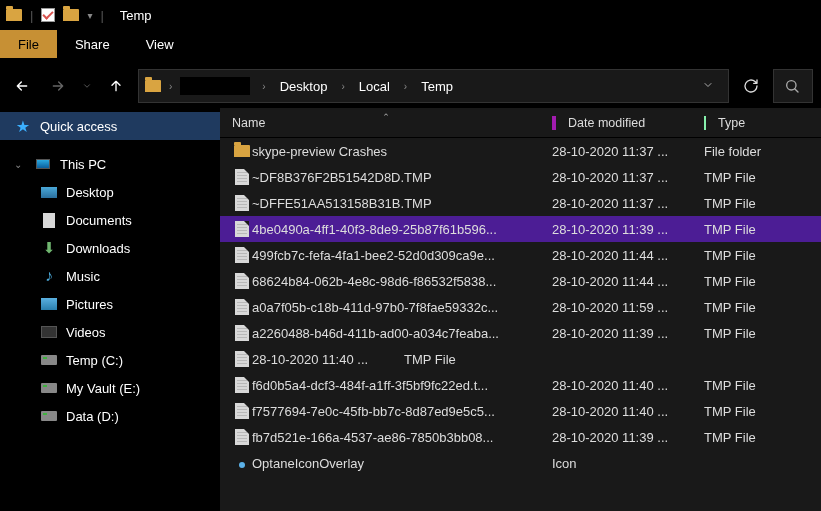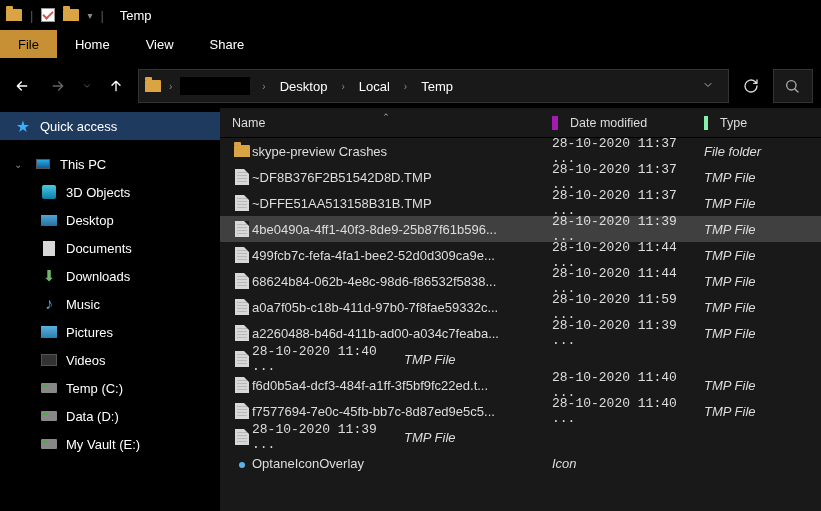--- a/index.html
+++ b/index.html
@@ -52,31 +52,31 @@
   .pc-icon { width:14px; height:10px; background:linear-gradient(#2aa9e0,#0a5f9e); border:1px solid #555; display:inline-block; }
   .drive-icon { width:16px; height:10px; background:#888; border-radius:1px; display:inline-block; position:relative; }
   .drive-icon::after { content:""; position:absolute; top:2px; left:2px; width:4px; height:2px; background:#3fb23f; }
   
   
   .content { flex: 1; background: #191919; display: flex; flex-direction: column; }
   
   .columns { display: flex; height: 30px; align-items: center; border-bottom: 1px solid #000; font-size: 12.5px; color: #ddd; }
   .col { padding-left: 12px; position: relative; }
   .col.name { width: 332px; }
-  .col.date { width: 152px; border-left: 6px solid #a21caf; }
-  .col.type { flex: 1; border-left: 4px solid #86efac; }
+  .col.date { width: 152px; border-left: 4px solid #a21caf; }
+  .col.type { flex: 1; border-left: 2px solid #86efac; }
   .col .sort { position: absolute; left: 50%; top: -4px; transform: translateX(-50%); color: #aaa; font-size: 9px; }
   
   .file-list { flex: 1; overflow: hidden; }
   .file-row { display: flex; align-items: center; height: 26px; padding-left: 12px; color: #ddd; cursor: pointer; }
-  .file-row.selected { background: #404040; }
+  .file-row.selected { background: #4c1d95; }
   .file-row .fi { width: 20px; display: flex; align-items: center; justify-content: center; }
   .file-row .fname { width: 300px; white-space: nowrap; overflow: hidden; text-overflow: ellipsis; padding-right: 8px; }
-  .file-row .fdate { width: 152px; font-family: Liberation Mono, monospace; }
-  .file-row .ftype { flex: 1; font-style: italic; }
+  .file-row .fdate { width: 152px; }
+  .file-row .ftype { flex: 1; }
   
   .file-icon { width:14px; height:16px; background:#d8d8d8; display:inline-block; position:relative; }
   .file-icon::after { content:""; position:absolute; top:0; right:0; width:5px; height:5px; background:#191919; clip-path: polygon(100% 0, 0 0, 100% 100%); }
   .file-icon::before { content:""; position:absolute; top:3px; left:2px; width:10px; height:10px; background:repeating-linear-gradient(#888 0 1px, transparent 1px 3px); opacity:.4; }
   .dot-icon { width:6px; height:6px; background:#5bb1e8; border-radius:50%; display:inline-block; margin-top:4px;}
   
   svg { fill: none; stroke: currentColor; stroke-width: 2; stroke-linecap: round; stroke-linejoin: round; }
 </style>
 </head>
 <body>
@@ -86,23 +86,22 @@
   <span class="pipe">|</span>
   <span class="check-icon"></span>
   <span class="folder-glyph" style="margin-left:4px"></span>
   <span style="color:#888;margin-left:4px;font-size:10px">▾</span>
   <span class="pipe">|</span>
   <span class="title-text">Temp</span>
 </div>
 
 <div class="ribbon">
   <div class="tab file">File</div>
-  <div class="tab">Home</div>
+  <div class="tab">Share</div>
   <div class="tab">View</div>
-  <div class="tab">Share</div>
 </div>
 
 <div class="nav-row">
   <div class="nav-btn">
     <svg viewBox="0 0 24 24">
         <path d="M19 12H5M11 18l-6-6 6-6"></path>
       </svg>
   </div>
   <div class="nav-btn dim">
     <svg viewBox="0 0 24 24">
@@ -173,26 +172,20 @@
       <div class="nav-item">
         <span class="exp">⌄</span>
         <span class="icon">
             <span class="pc-icon"></span>
           </span>
         <span>This PC</span>
       </div>
       <div id="nav-items">
           <div class="nav-item sub">
             <span class="icon">
-              <span style="width:14px;height:14px;background:linear-gradient(#4ec8e0,#0a7fa8);display:inline-block;border-radius:2px"></span>
-            </span>
-            <span>3D Objects</span>
-          </div>
-          <div class="nav-item sub">
-            <span class="icon">
               <span style="width:16px;height:11px;background:linear-gradient(#4aa8d8,#2a6f9e);display:inline-block"></span>
             </span>
             <span>Desktop</span>
           </div>
           <div class="nav-item sub">
             <span class="icon">
               <span style="width:12px;height:15px;background:#d8d8d8;display:inline-block"></span>
             </span>
             <span>Documents</span>
           </div>
@@ -223,27 +216,27 @@
           <div class="nav-item sub">
             <span class="icon">
               <span class="drive-icon"></span>
             </span>
             <span>Temp (C:)</span>
           </div>
           <div class="nav-item sub">
             <span class="icon">
               <span class="drive-icon"></span>
             </span>
+            <span>My Vault (E:)</span>
+          </div>
+          <div class="nav-item sub">
+            <span class="icon">
+              <span class="drive-icon"></span>
+            </span>
             <span>Data (D:)</span>
-          </div>
-          <div class="nav-item sub">
-            <span class="icon">
-              <span class="drive-icon"></span>
-            </span>
-            <span>My Vault (E:)</span>
           </div>
         </div>
     </div>
   </div>
 
   <div class="content">
     <div class="columns">
       <div class="col name">
         <span class="sort">⌃</span>
         <span>Name</span>
@@ -336,20 +329,21 @@
             <span class="file-icon"></span>
           </span>
           <span class="fname">f7577694-7e0c-45fb-bb7c-8d87ed9e5c5...</span>
           <span class="fdate">28-10-2020 11:40 ...</span>
           <span class="ftype">TMP File</span>
         </div>
         <div class="file-row">
           <span class="fi">
             <span class="file-icon"></span>
           </span>
+          <span class="fname">fb7d521e-166a-4537-ae86-7850b3bb08...</span>
           <span class="fdate">28-10-2020 11:39 ...</span>
           <span class="ftype">TMP File</span>
         </div>
         <div class="file-row">
           <span class="fi">
             <span class="dot-icon"></span>
           </span>
           <span class="fname">OptaneIconOverlay</span>
           <span class="ftype">Icon</span>
         </div>

